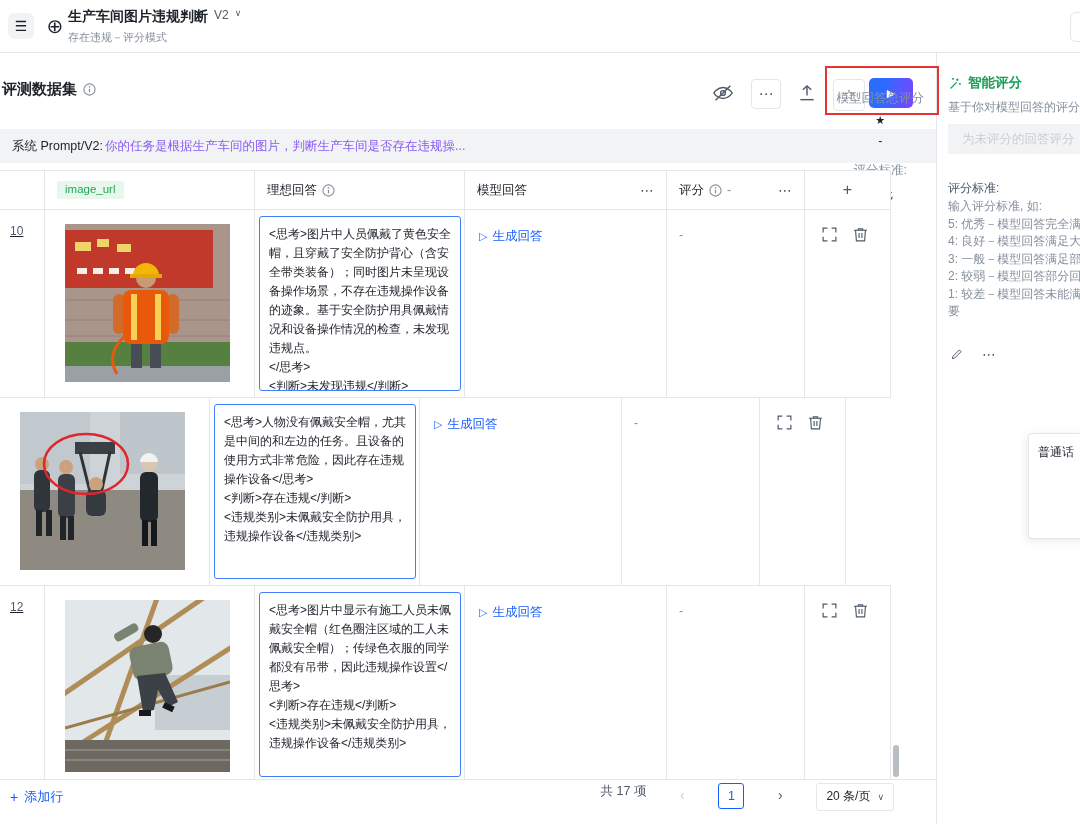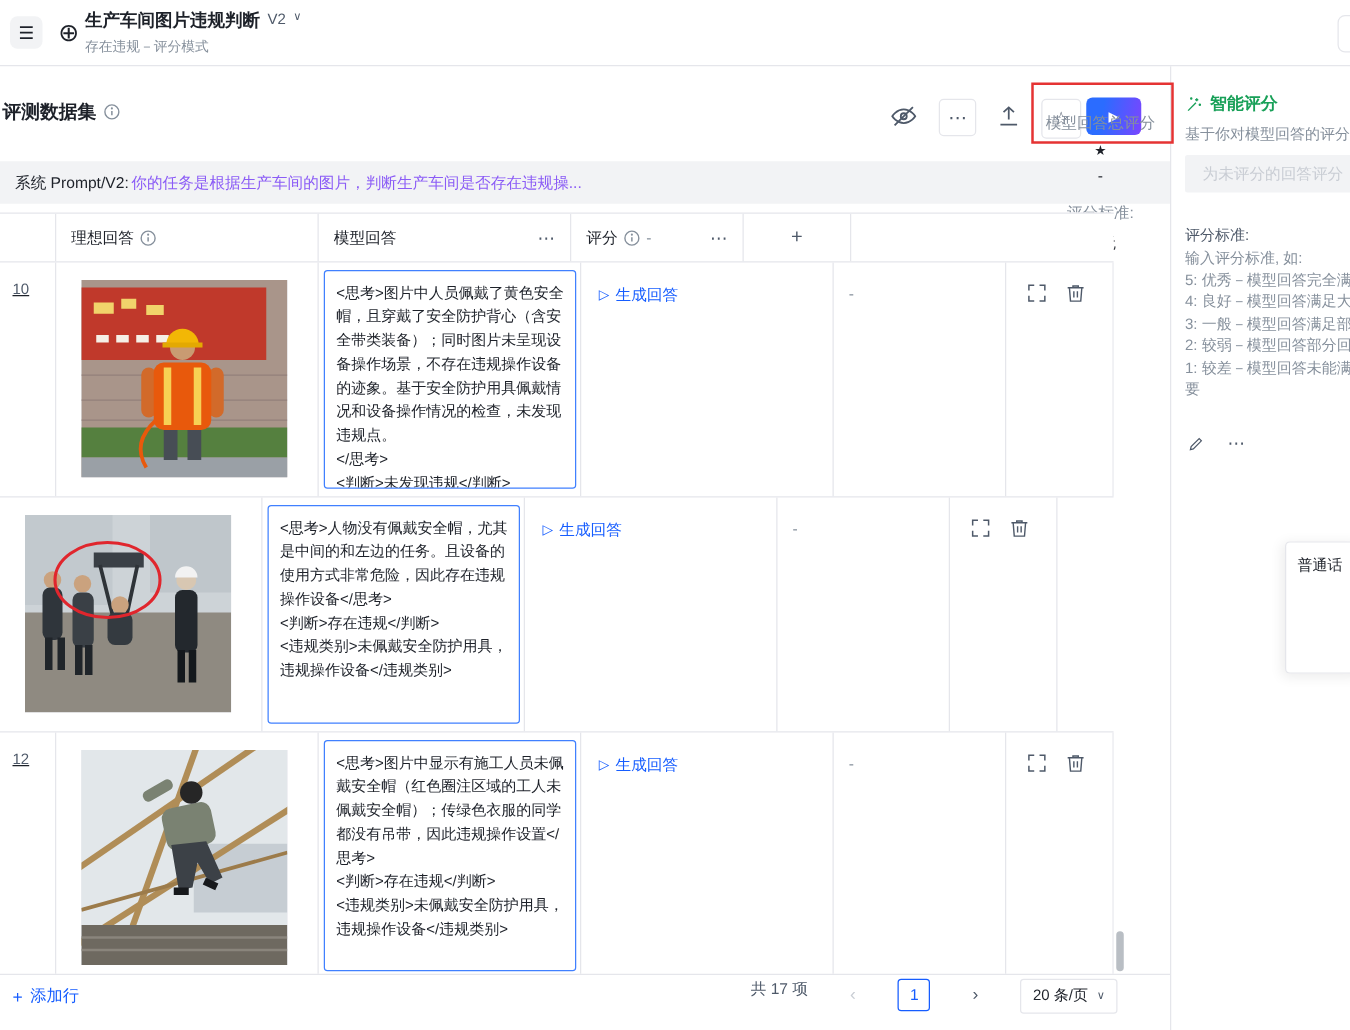--- a/index.html
+++ b/index.html
@@ -155,20 +155,23 @@
     <span>-</span>
     <span class="pb-sp"></span>
     <span class="pb-grey">评分标准:</span>
     <span>暂无</span>
   </span>
 </div>
 
 <div class="tbl">
   <div class="thead">
     <div class="th c-idx"></div>
+    <div class="th c-img">
+      <span class="tag">image_url</span>
+    </div>
     <div class="th c-ideal">
       <span>理想回答</span>
       <svg width="13" height="13" viewBox="0 0 14 14">
         <circle cx="7" cy="7" r="6" fill="none" stroke="#86909c" stroke-width="1.2"></circle>
         <line x1="7" y1="6.2" x2="7" y2="10" stroke="#86909c" stroke-width="1.3"></line>
         <circle cx="7" cy="4" r="0.9" fill="#86909c"></circle>
       </svg>
     </div>
     <div class="th c-model">
       <span>模型回答</span>

